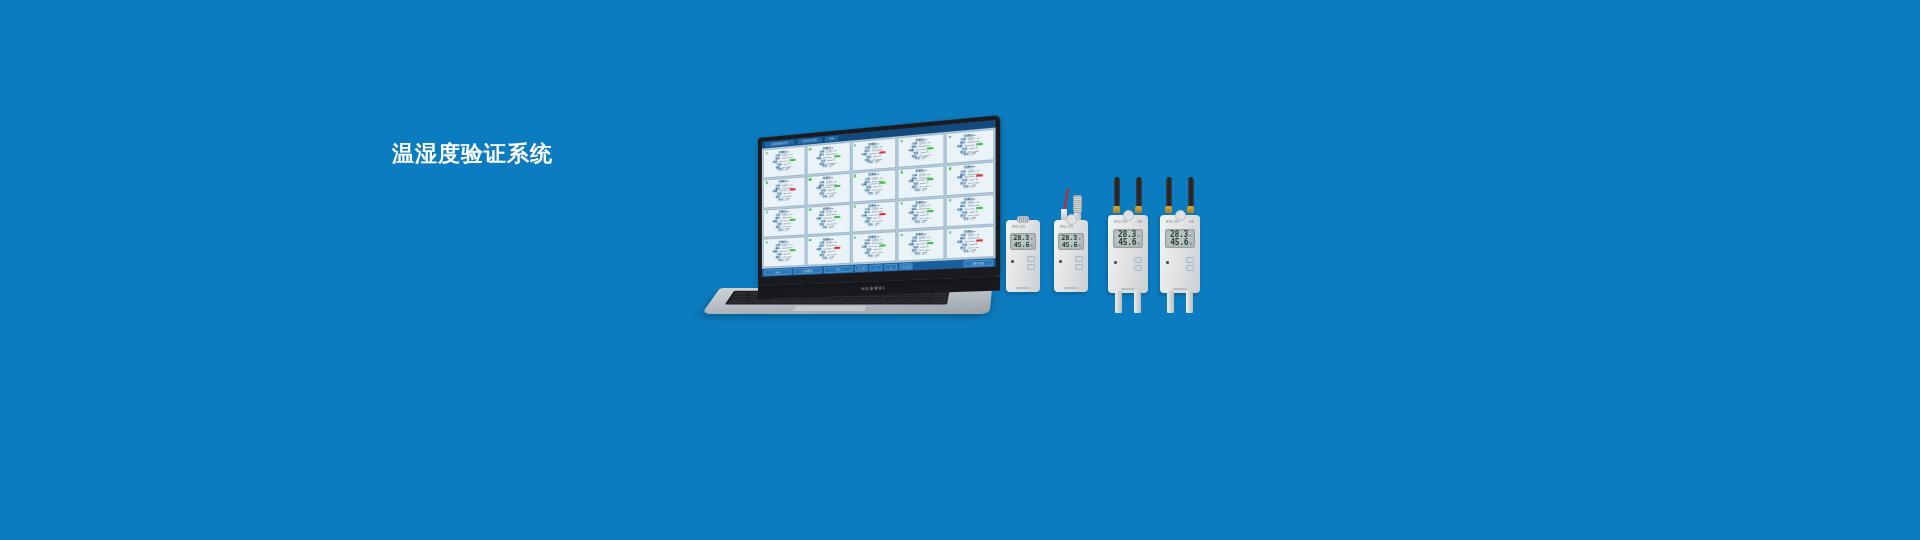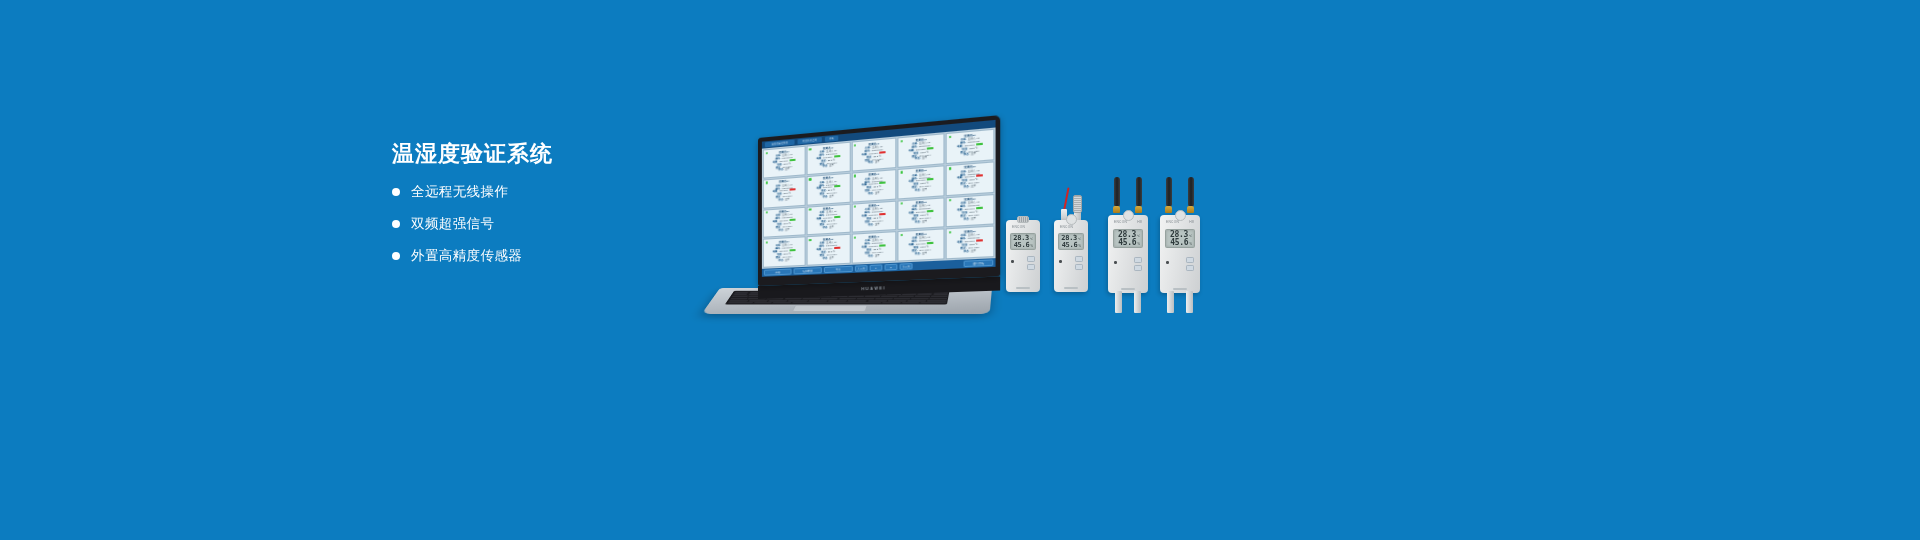--- a/index.html
+++ b/index.html
@@ -108,34 +108,20 @@
   .connector { position:absolute; width:6px; background:linear-gradient(#e9ebec,#b0b5b8); border-radius:1px;
                border-top:2px solid #cfa githubf; }
 </style>
 </head>
 <body>
 
 <div class="banner">
 
   <div class="text-block">
     <div class="hero-title">温湿度验证系统</div>
-    <ul class="bullets">
-      <li>
-        <span class="dot"></span>
-        <span>全远程无线操作</span>
-      </li>
-      <li>
-        <span class="dot"></span>
-        <span>双频超强信号</span>
-      </li>
-      <li>
-        <span class="dot"></span>
-        <span>外置高精度传感器</span>
-      </li>
-    </ul>
   </div>
 
   <div class="laptop">
 
     <div class="base">
       <div class="kb">
         <div class="kb-row">
           <div class="key"></div>
             <div class="key"></div>
             <div class="key"></div>

